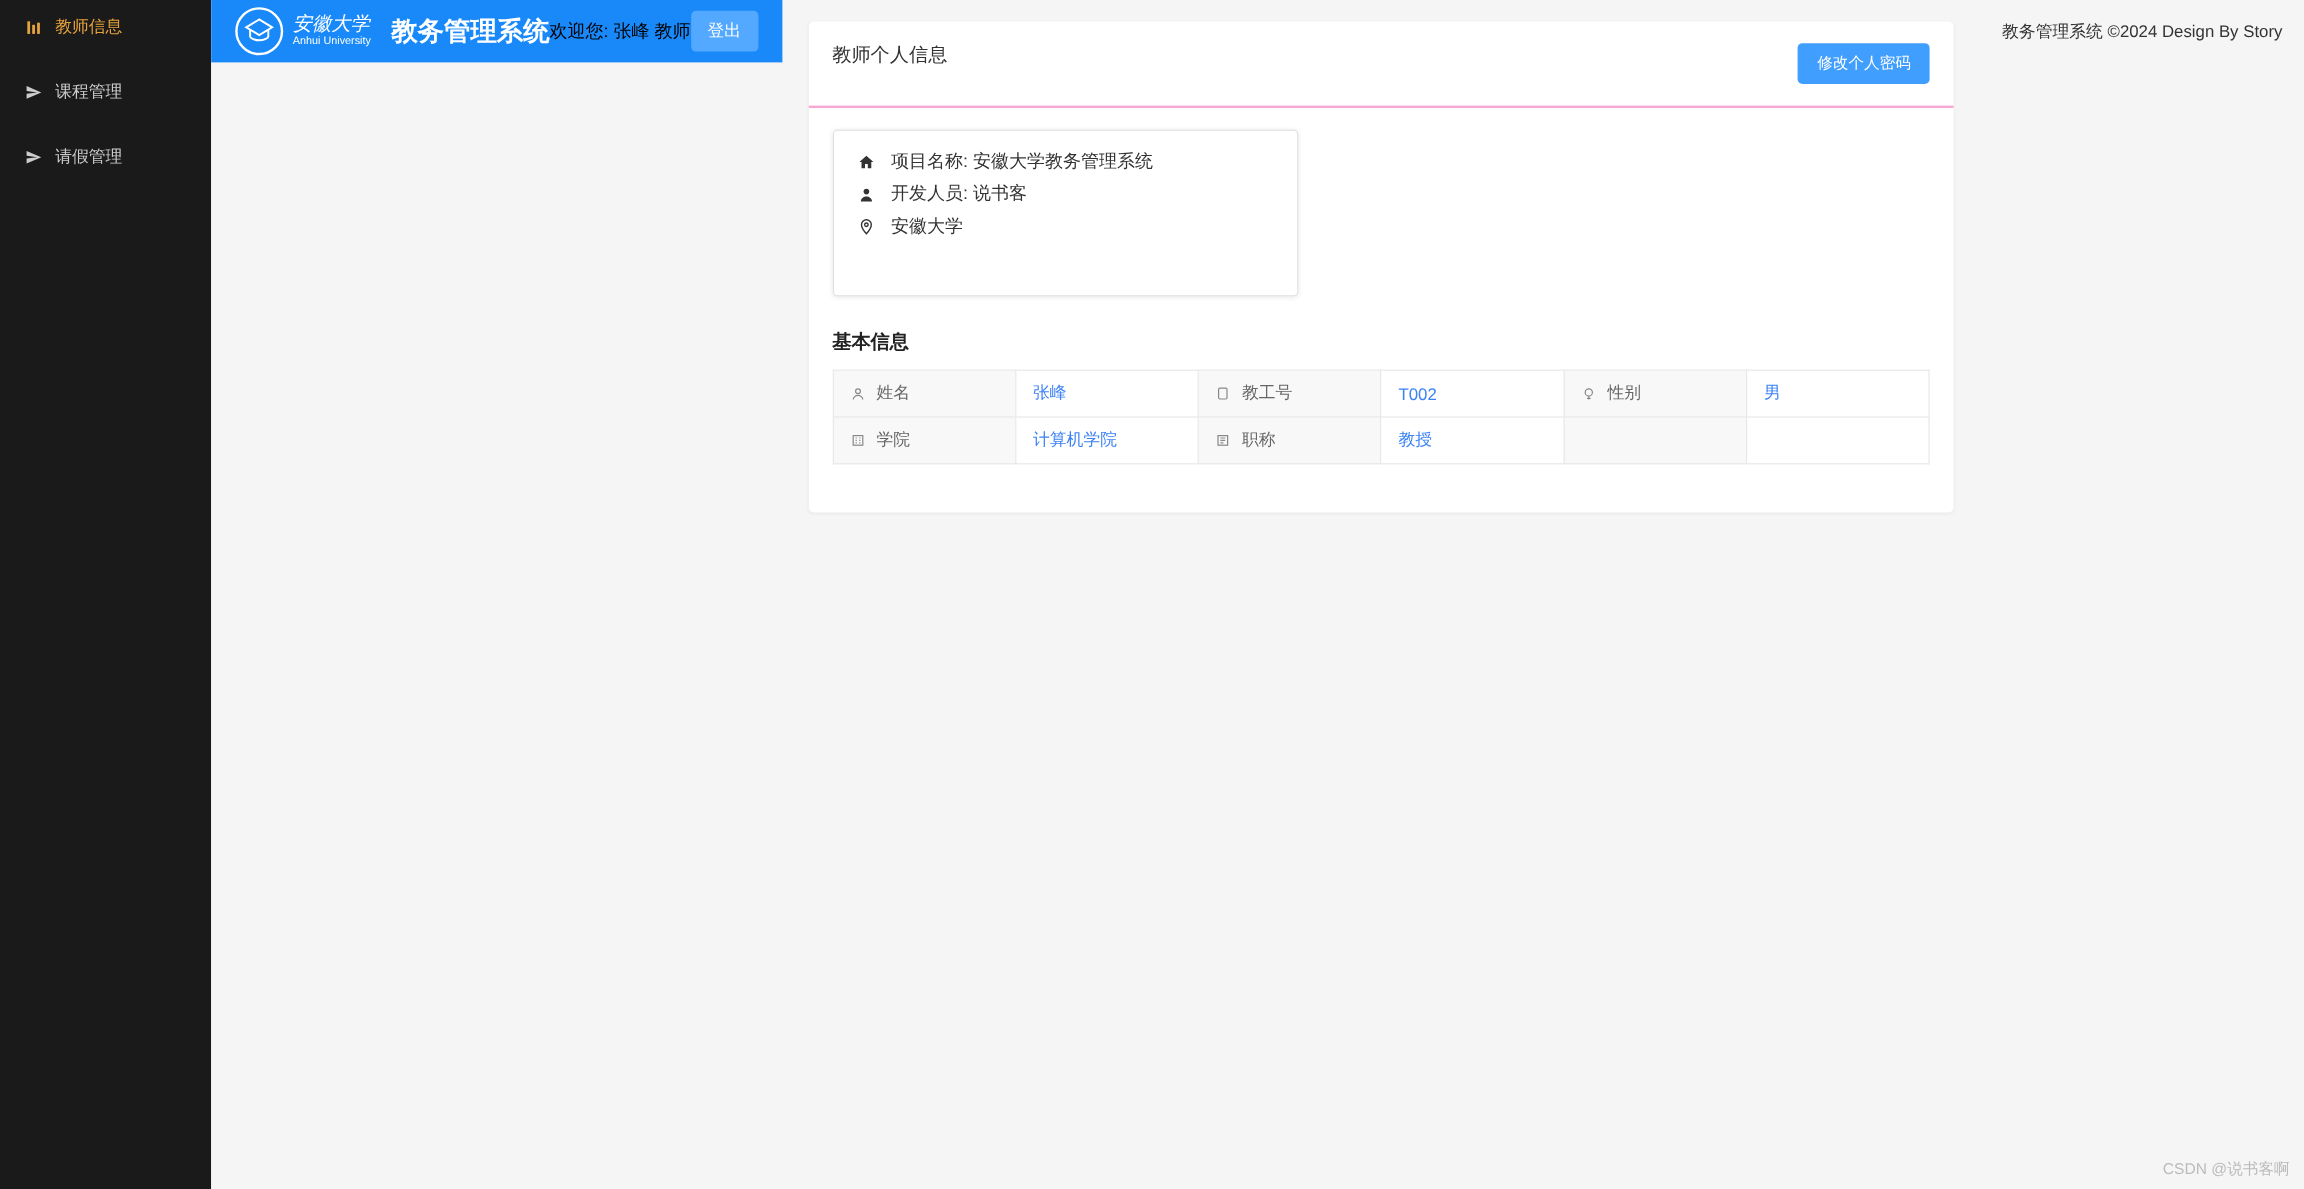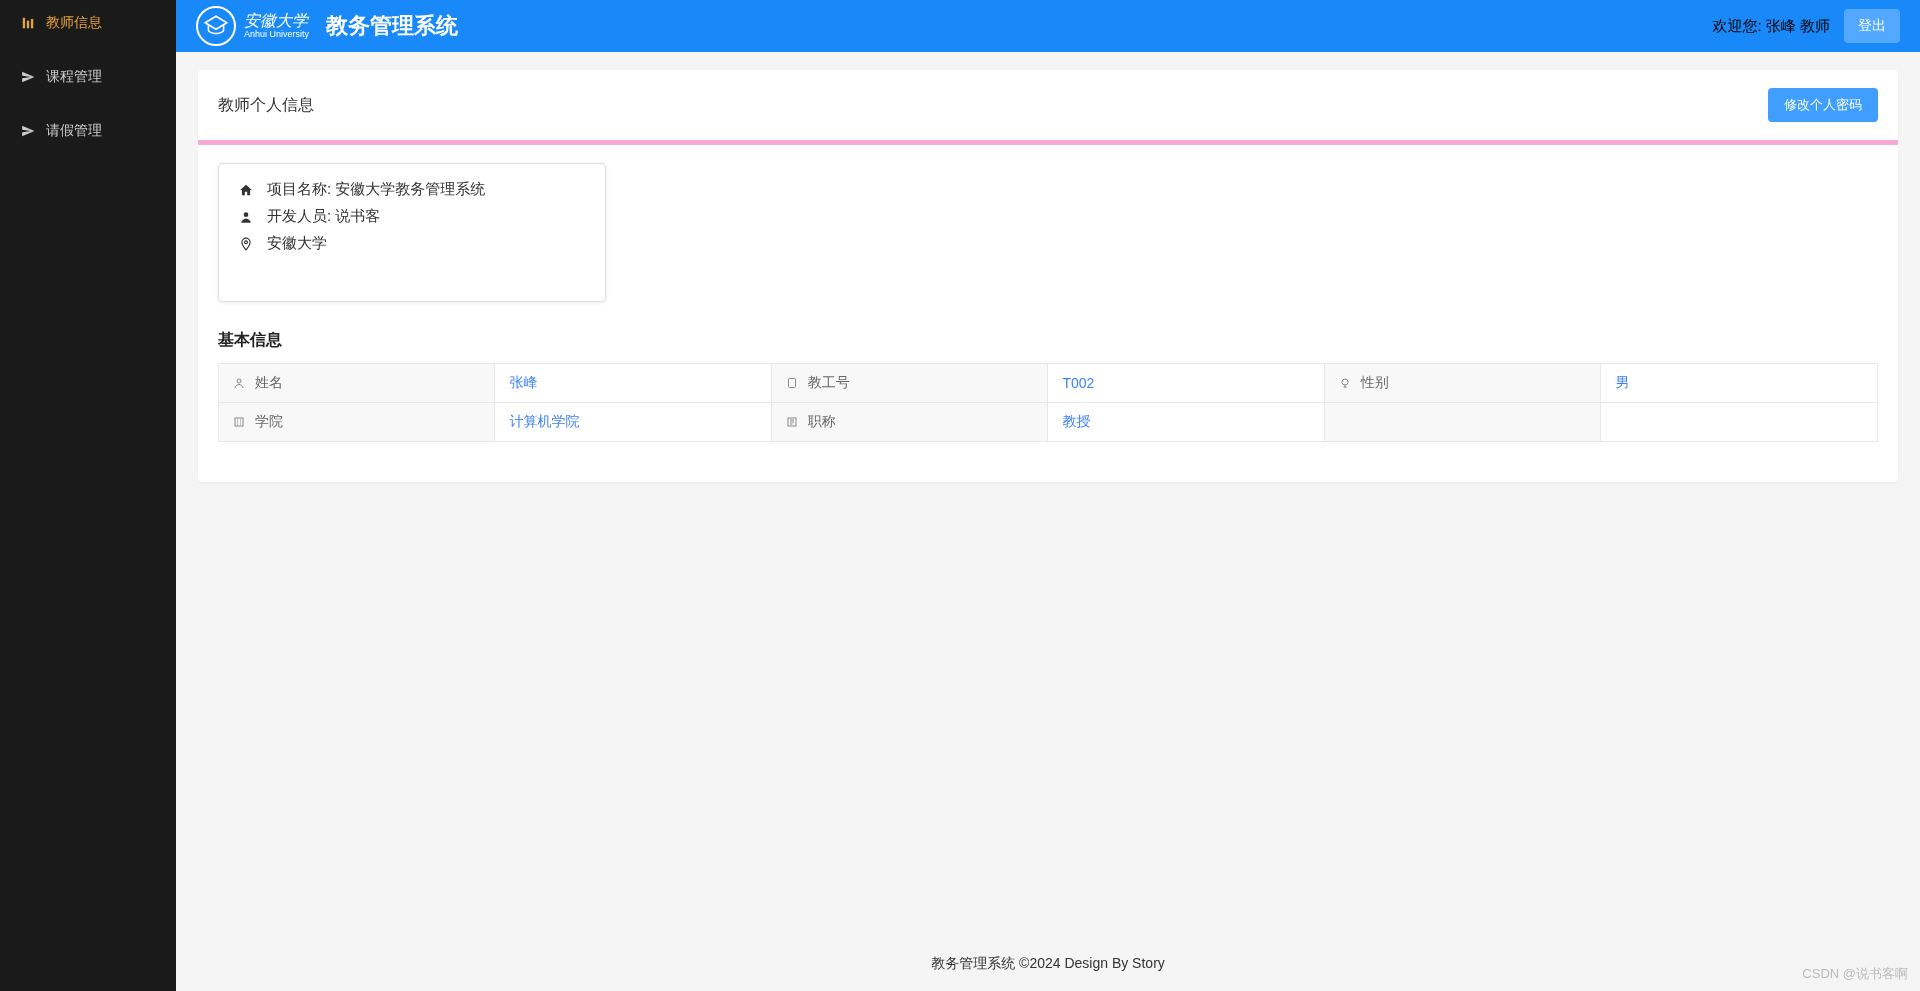--- a/index.html
+++ b/index.html
@@ -42,21 +42,20 @@
       width: 16px;
       height: 16px;
       margin-right: 10px;
       display: inline-flex;
       align-items: center;
       justify-content: center;
     }
     .main {
       flex: 1;
       display: flex;
-      flex-direction: column;
       background: #f5f5f5;
     }
     .header {
       height: 52px;
       background: #1989fa;
       color: #fff;
       display: flex;
       align-items: center;
       justify-content: space-between;
       padding: 0 20px;
@@ -91,21 +90,20 @@
     }
     .system-title {
       font-size: 22px;
       font-weight: bold;
       color: #fff;
       padding-left: 16px;
     }
     .header-right {
       display: flex;
       align-items: center;
-      gap: 14px;
     }
     .welcome-text {
       color: #000;
       font-size: 15px;
     }
     .logout-btn {
       background: #53a8ff;
       color: #fff;
       border: none;
       padding: 8px 14px;
@@ -118,23 +116,23 @@
       padding: 18px 22px;
     }
     .card {
       background: #fff;
       border-radius: 4px;
       box-shadow: 0 1px 3px rgba(0,0,0,0.05);
     }
     .card-header {
       display: flex;
       justify-content: space-between;
-      align-items: center;
+      align-items: flex-start;
       padding: 18px 20px;
-      border-bottom: 5px solid #f9a8d4;
+      border-bottom: 2px solid #f9a8d4;
     }
     .card-title {
       font-size: 16px;
       color: #333;
     }
     .change-pw-btn {
       background: #409eff;
       color: #fff;
       border: none;
       padding: 8px 16px;

